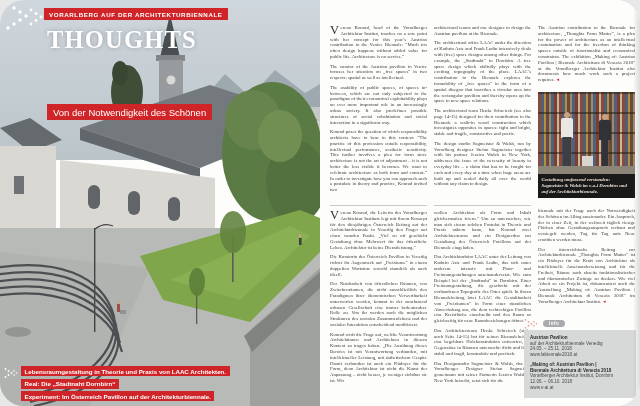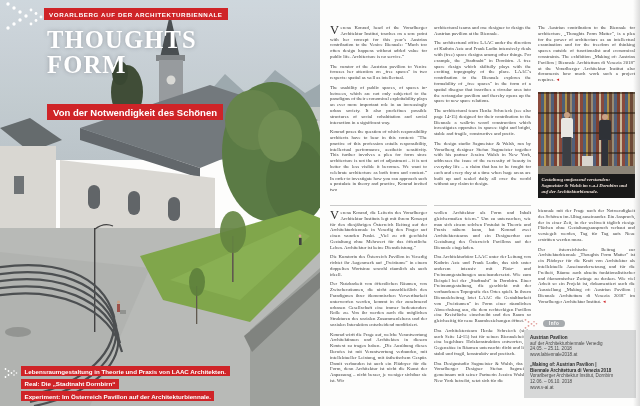--- a/index.html
+++ b/index.html
@@ -1,28 +1,28 @@
 <!DOCTYPE html>
 <html><head>
 <meta charset="utf-8">
 <style>
   html,body{margin:0;padding:0;background:#e8e8e8;}
   .spread{position:relative;width:640px;height:406px;background:#fdfdfc;overflow:hidden;
-          font-family:"Liberation Sans",sans-serif;}
+          font-family:"Liberation Sans",sans-serif;border-radius:24px;}
   
   .photo-page{position:absolute;left:0;top:0;width:320px;height:406px;overflow:hidden;}
   .photo-page svg{display:block;}
   .logo{position:absolute;left:5px;top:1px;}
   .banner-tag{position:absolute;left:44px;top:8px;background:#cf2428;color:#fff;
     font-size:6.2px;font-weight:bold;letter-spacing:.6px;padding:2.5px 5px 2px 5px;white-space:nowrap;}
   .cover-title{position:absolute;left:47px;top:27px;color:#fff;
     font-family:"Liberation Serif",serif;font-weight:bold;font-size:24.5px;line-height:25px;
     letter-spacing:1.2px;text-shadow:0 0 4px rgba(60,60,70,.35);}
   .cover-sub{position:absolute;left:47px;top:104px;background:#cf2428;color:#fff;
-    font-size:9.5px;font-weight:bold;padding:2.5px 6px;white-space:nowrap;text-align:right;}
+    font-size:9.5px;font-weight:normal;padding:2.5px 6px;white-space:nowrap;text-align:right;}
   .ribbons{position:absolute;left:21px;top:366px;}
   .ribbon{display:table;background:#cf2428;color:#fff;font-size:6.2px;font-weight:bold;
     padding:1.5px 3.5px;margin-bottom:2.5px;white-space:nowrap;}
   .mini-chev{position:absolute;left:4px;top:367px;}
   
   .text-page{position:absolute;left:320px;top:0;width:320px;height:406px;background:#fdfdfc;}
   .col{position:absolute;width:97px;font-family:"Liberation Serif",serif;font-size:4.8px;
     line-height:5.8px;color:#3d3d3d;text-align:justify;}
   .col p{margin:0 0 3.8px 0;}
   .c1{left:10px;} .c2{left:114px;} .c3{left:218px;}
@@ -175,21 +175,20 @@
           <circle cx="36" cy="16" r="1.4"></circle>
         <circle cx="31" cy="19.5" r="1.4"></circle>
           <circle cx="26" cy="23" r="1.4"></circle>
       </g>
     </svg>
 
     <div class="banner-tag">VORARLBERG AUF DER ARCHITEKTURBIENNALE</div>
 
     <div class="cover-title">
       <div>THOUGHTS</div>
-      <div>FORM</div>
     </div>
 
     <div class="cover-sub">Von der Notwendigkeit des Schönen</div>
 
     <svg class="mini-chev" width="16" height="12" viewBox="0 0 16 12">
       <g fill="#ffffff">
         <circle cx="1.5" cy="2" r="0.9"></circle>
           <circle cx="4.5" cy="4" r="0.9"></circle>
           <circle cx="7.5" cy="6" r="0.9"></circle>
         <circle cx="4.5" cy="8" r="0.9"></circle>

